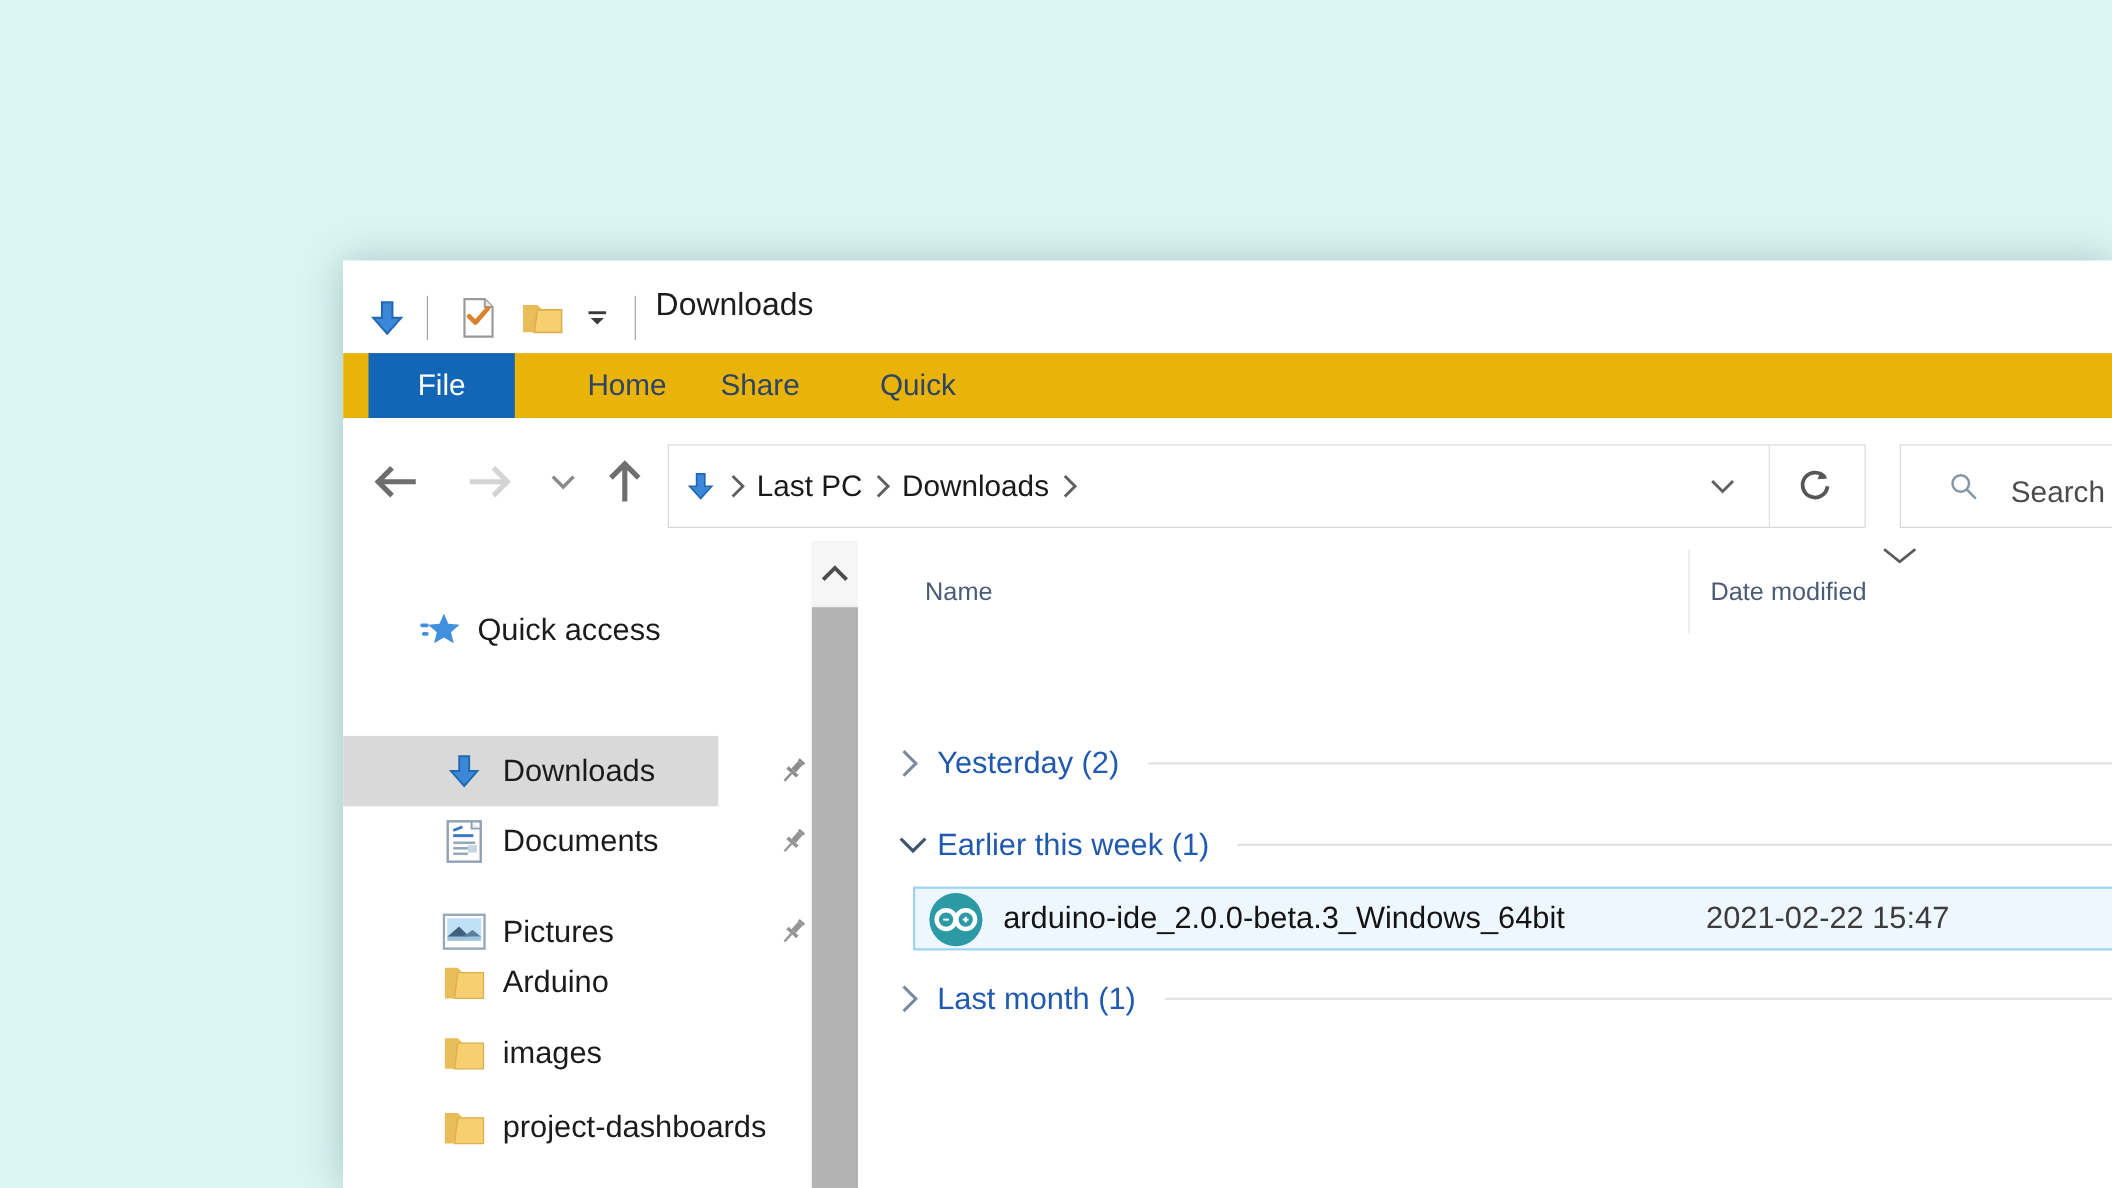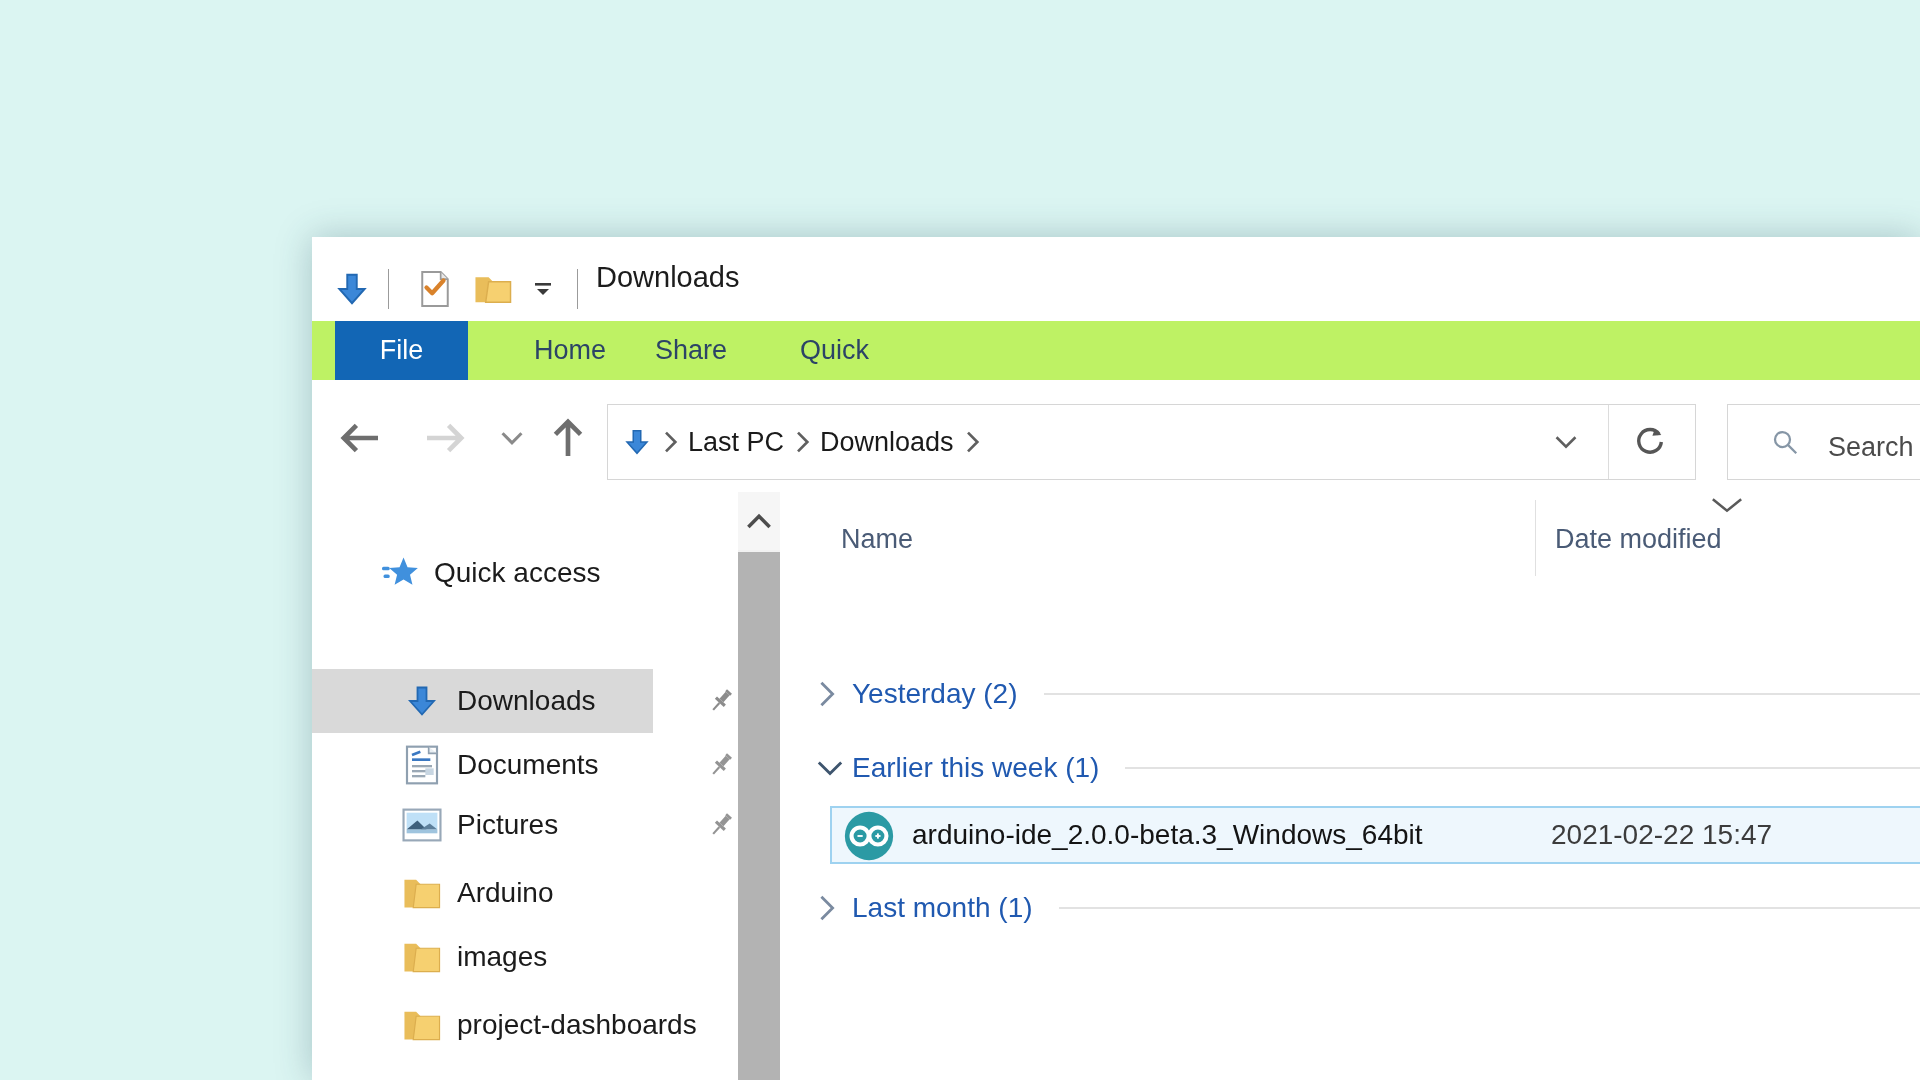--- a/index.html
+++ b/index.html
@@ -7,21 +7,21 @@
     -webkit-font-smoothing:antialiased;}
   .win{position:absolute;left:312px;top:237px;width:1608px;height:843px;
     background:#fff;box-shadow:0 0 34px rgba(30,70,85,.28);}
   
   .titlebar{position:absolute;left:0;top:0;width:100%;height:84px;background:#fff;}
   .qat-btn{position:absolute;top:30px;width:44px;height:44px;display:flex;
     align-items:center;justify-content:center;cursor:default;}
   .qat-sep{position:absolute;top:32px;width:1px;height:40px;background:#9b9b9b;}
   .win-title{position:absolute;left:284px;top:24px;font-size:29px;color:#1c1c1c;}
   
-  .menubar{position:absolute;left:0;top:84px;width:100%;height:59px;background:#bef264;
+  .menubar{position:absolute;left:0;top:84px;width:100%;height:59px;background:#eab308;
     border-bottom:1px solid #737373;}
   .tab-file{position:absolute;left:23px;top:0;width:133px;height:59px;background:#1266b5;
     color:#fff;font-size:27px;display:flex;align-items:center;justify-content:center;}
   .tab{position:absolute;top:0;height:59px;display:flex;align-items:center;
     font-size:27px;color:#2c4466;}
   .tab.home{left:222px;} .tab.share{left:343px;} .tab.view{left:488px;}
   
   .navbar{position:absolute;left:0;top:143px;width:100%;height:112px;background:#fff;}
   .nav-ico{position:absolute;top:34px;width:48px;height:48px;display:flex;
     align-items:center;justify-content:center;}
@@ -51,21 +51,21 @@
   .side-label{position:absolute;left:145px;font-size:28px;color:#1b1b1b;white-space:nowrap;
     max-width:282px;overflow:hidden;}
   .side-label.root{left:122px;}
   .pin{position:absolute;left:393px;width:32px;height:32px;}
   
   .sbar{position:absolute;left:426px;top:0;width:42px;height:100%;background:#f1f1f1;}
   .sbar-up{position:absolute;left:0;top:0;width:42px;height:58px;display:flex;
     align-items:center;justify-content:center;background:#f6f6f6;}
   .sbar-thumb{position:absolute;left:0;top:60px;width:42px;height:528px;background:#b3b3b3;}
   
-  .col-head{position:absolute;top:32px;font-size:27px;color:#4a5b76;}
+  .col-head{position:absolute;top:32px;font-size:23px;color:#4a5b76;}
   .col-head.name{left:529px;}
   .col-head.date{left:1243px;}
   .col-sep{position:absolute;left:1223px;top:8px;width:1px;height:76px;background:#e0e0e0;}
   .sort-chev{position:absolute;left:1398px;top:4px;}
   .group{position:absolute;left:504px;right:0;height:44px;display:flex;align-items:center;}
   .group .chev{width:36px;display:flex;align-items:center;}
   .group .glabel{font-size:28px;color:#2059b0;white-space:nowrap;}
   .group .gline{flex:1;height:0;border-top:2px solid #e2e2e2;margin-left:26px;}
   .g0{top:107px;} .g1{top:180px;} .g2{top:254px;} .g3{top:394px;}
   .filerow{position:absolute;left:518px;right:-4px;top:314px;height:58px;
@@ -259,21 +259,21 @@
             <g transform="rotate(42 12 12)" fill="#949494">
               <rect x="9.5" y="2.5" width="5" height="2"></rect>
               <rect x="10" y="4.5" width="4" height="7"></rect>
               <rect x="7.5" y="11.5" width="9" height="2.4"></rect>
               <rect x="11.3" y="13.9" width="1.6" height="7"></rect>
             </g>
           </svg>
       </span>
     </div>
 
-    <div class="side-row" style="top:301px;padding-left:42px;">
+    <div class="side-row" style="top:323px;padding-left:42px;">
       <span class="side-ico">
         <svg width="40" height="34" viewBox="0 0 26 22">
             <rect x="1" y="1" width="24" height="20" fill="#fff" stroke="#98a8b8" stroke-width="1.4"></rect>
             <rect x="3" y="3" width="20" height="11" fill="#bfe0f7"></rect>
             <path d="M3 14l7-6 6 6z" fill="#3f607c"></path>
             <path d="M12 14l6-4 5 4z" fill="#5d7f9b"></path>
             <rect x="3" y="14" width="20" height="2.4" fill="#9fc4de"></rect>
           </svg>
       </span>
       <span class="side-label">Pictures</span>

